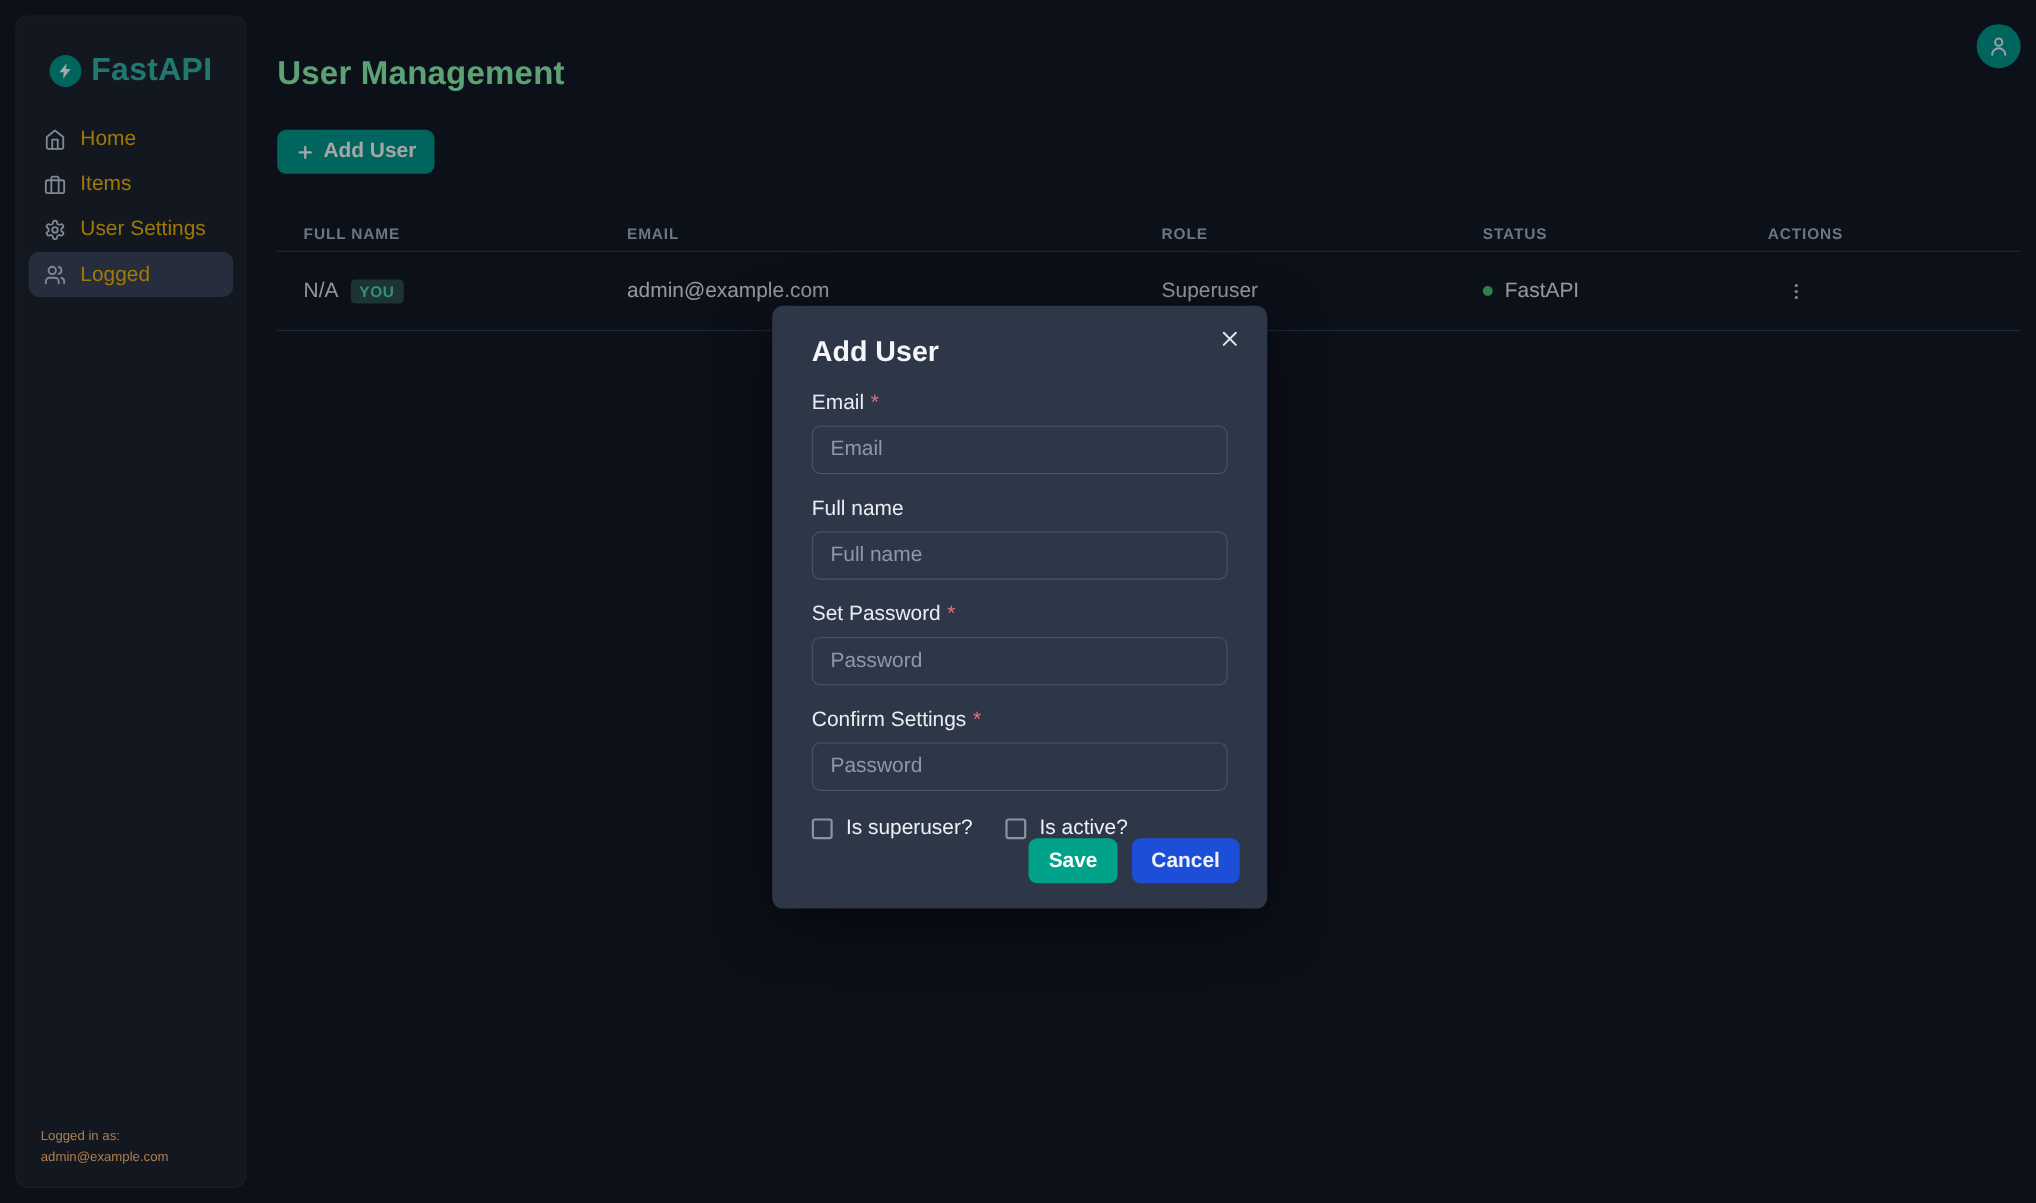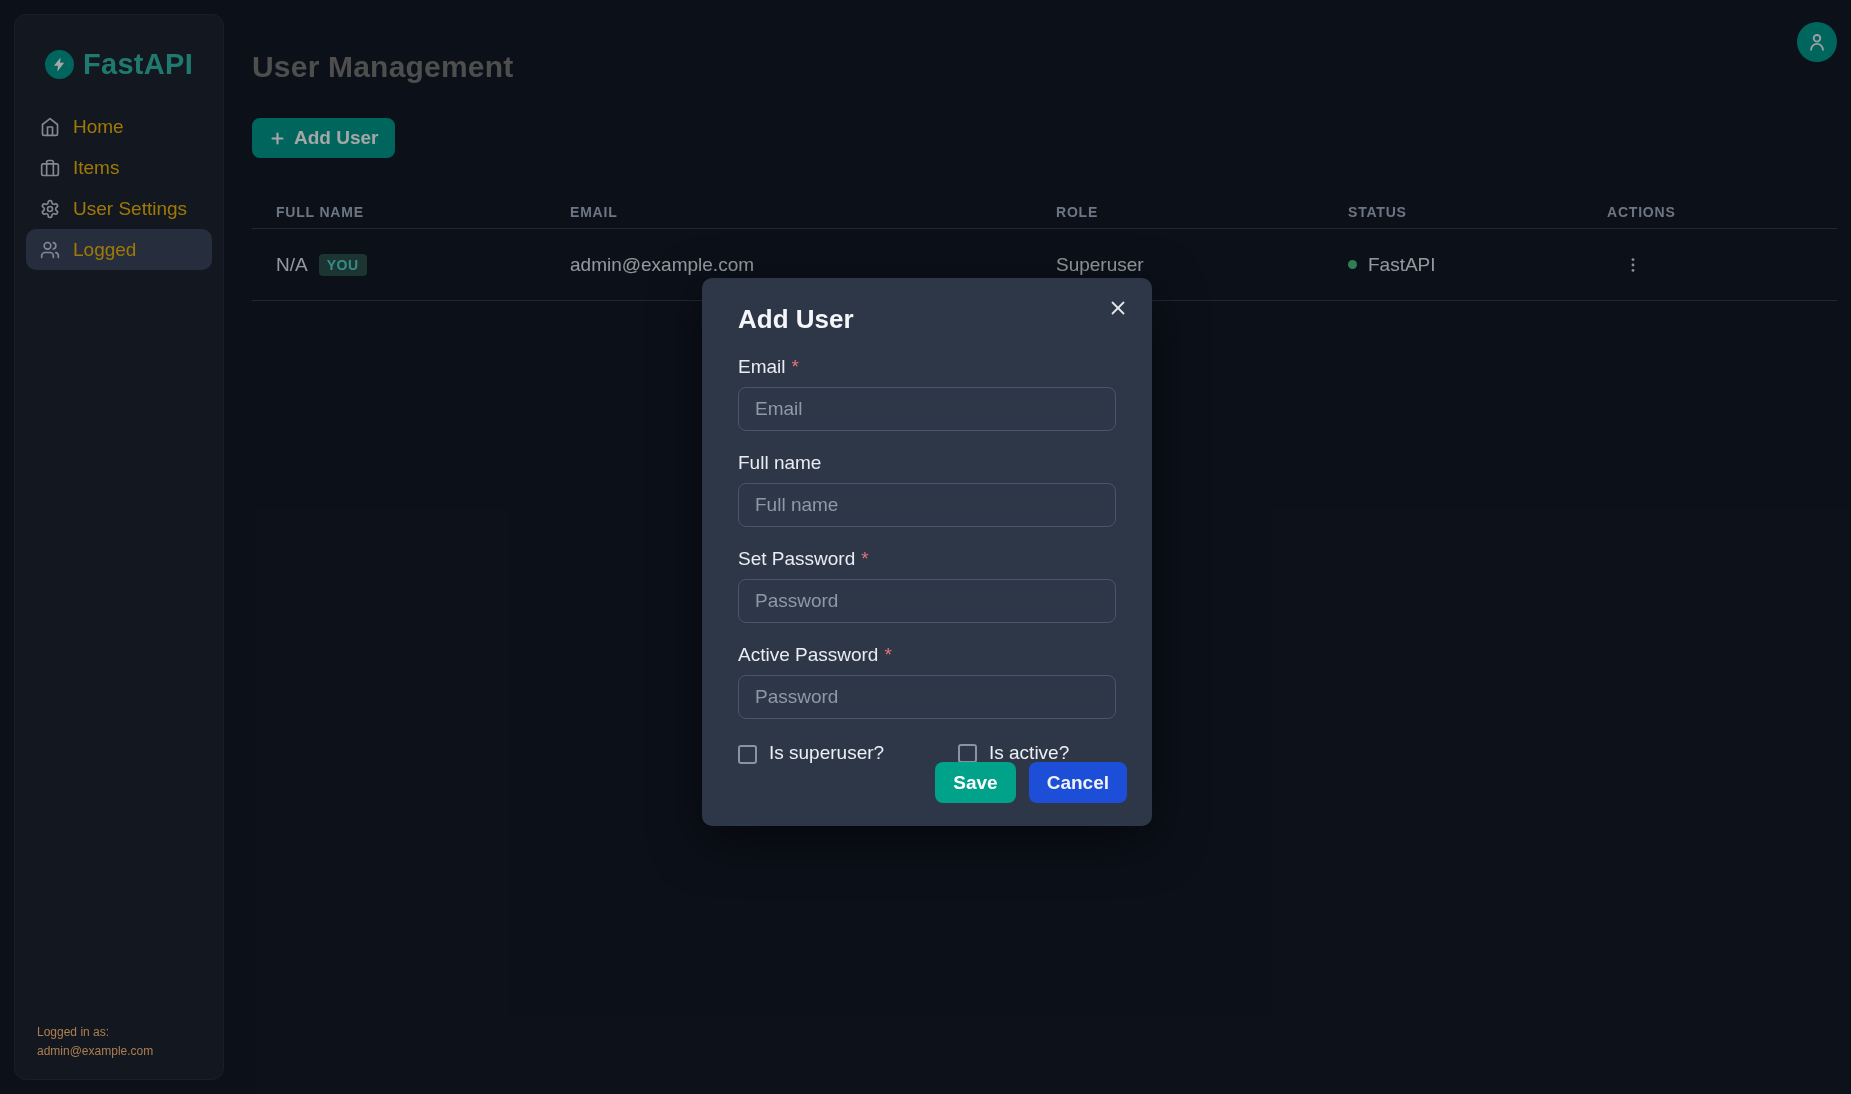--- a/index.html
+++ b/index.html
@@ -53,21 +53,21 @@
   .login-info {
     position: absolute; left: 22px; bottom: 18px;
     font-size: 12px; line-height: 1.6;
     color: #fdba74;
   }
 
   
   .page-title {
     position: absolute; left: 252px; top: 50px;
     font-size: 30px; font-weight: 700; letter-spacing: 0.2px;
-    color: #737373;
+    color: #86efac;
   }
   .add-user-btn {
     position: absolute; left: 252px; top: 118px;
     height: 40px;
     display: inline-flex; align-items: center; gap: 8px;
     padding: 0 17px;
     background: #009688;
     border: none; border-radius: 8px;
     color: #F2F5F8; font-size: 19px; font-weight: 600;
     font-family: inherit;
@@ -151,21 +151,21 @@
     background: transparent;
     border: 1px solid #4A5568; border-radius: 8px;
     padding: 0 16px;
     font-size: 19px; color: #E9EDF2;
     font-family: inherit;
     outline: none;
   }
   .field-input::placeholder { color: #8F98A8; }
   .check-row { margin-top: 23px; display: flex; align-items: center; }
   .check-group { display: flex; align-items: center; gap: 12px; }
-  .check-group.first { width: 220px; flex: 0 0 auto; align-items: flex-end; }
+  .check-group.first { width: 176px; flex: 0 0 auto; }
   .checkbox {
     appearance: none; -webkit-appearance: none;
     width: 19px; height: 19px;
     border: 2px solid #8A93A3; border-radius: 3px;
     background: transparent; cursor: pointer; margin: 0;
   }
   .check-label { font-size: 19px; color: #EDF0F4; cursor: pointer; }
   .modal-footer {
     position: absolute; right: 25px; bottom: 23px;
     display: flex; gap: 13px;
@@ -316,21 +316,21 @@
       <label class="field-label"><span>Full name</span></label>
       <input class="field-input" type="text" placeholder="Full name" style="">
     </div>
 
     <div class="field">
       <label class="field-label"><span>Set Password</span><span class="req">*</span></label>
       <input class="field-input" type="password" placeholder="Password" style="">
     </div>
 
     <div class="field">
-      <label class="field-label"><span>Active Password</span><span class="req">*</span></label>
+      <label class="field-label"><span>Confirm Settings</span><span class="req">*</span></label>
       <input class="field-input" type="password" placeholder="Password" style="">
     </div>
 
     <div class="check-row">
       <div class="check-group first">
         <input type="checkbox" class="checkbox" style="">
         <span class="check-label">Is superuser?</span>
       </div>
       <div class="check-group">
         <input type="checkbox" class="checkbox" style="">

